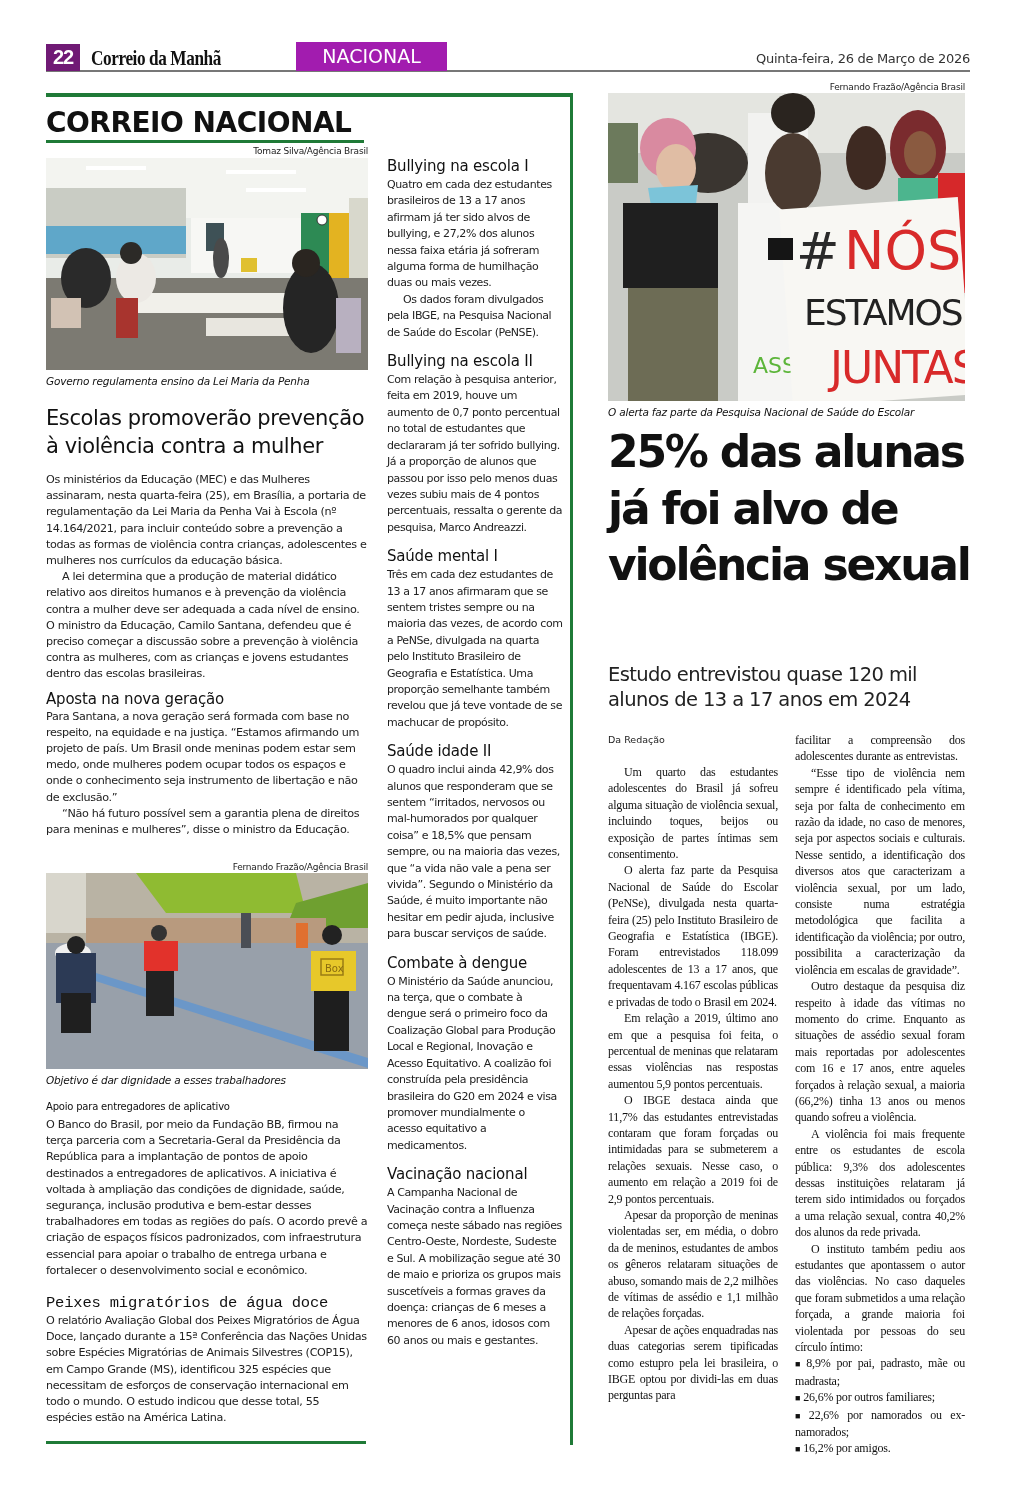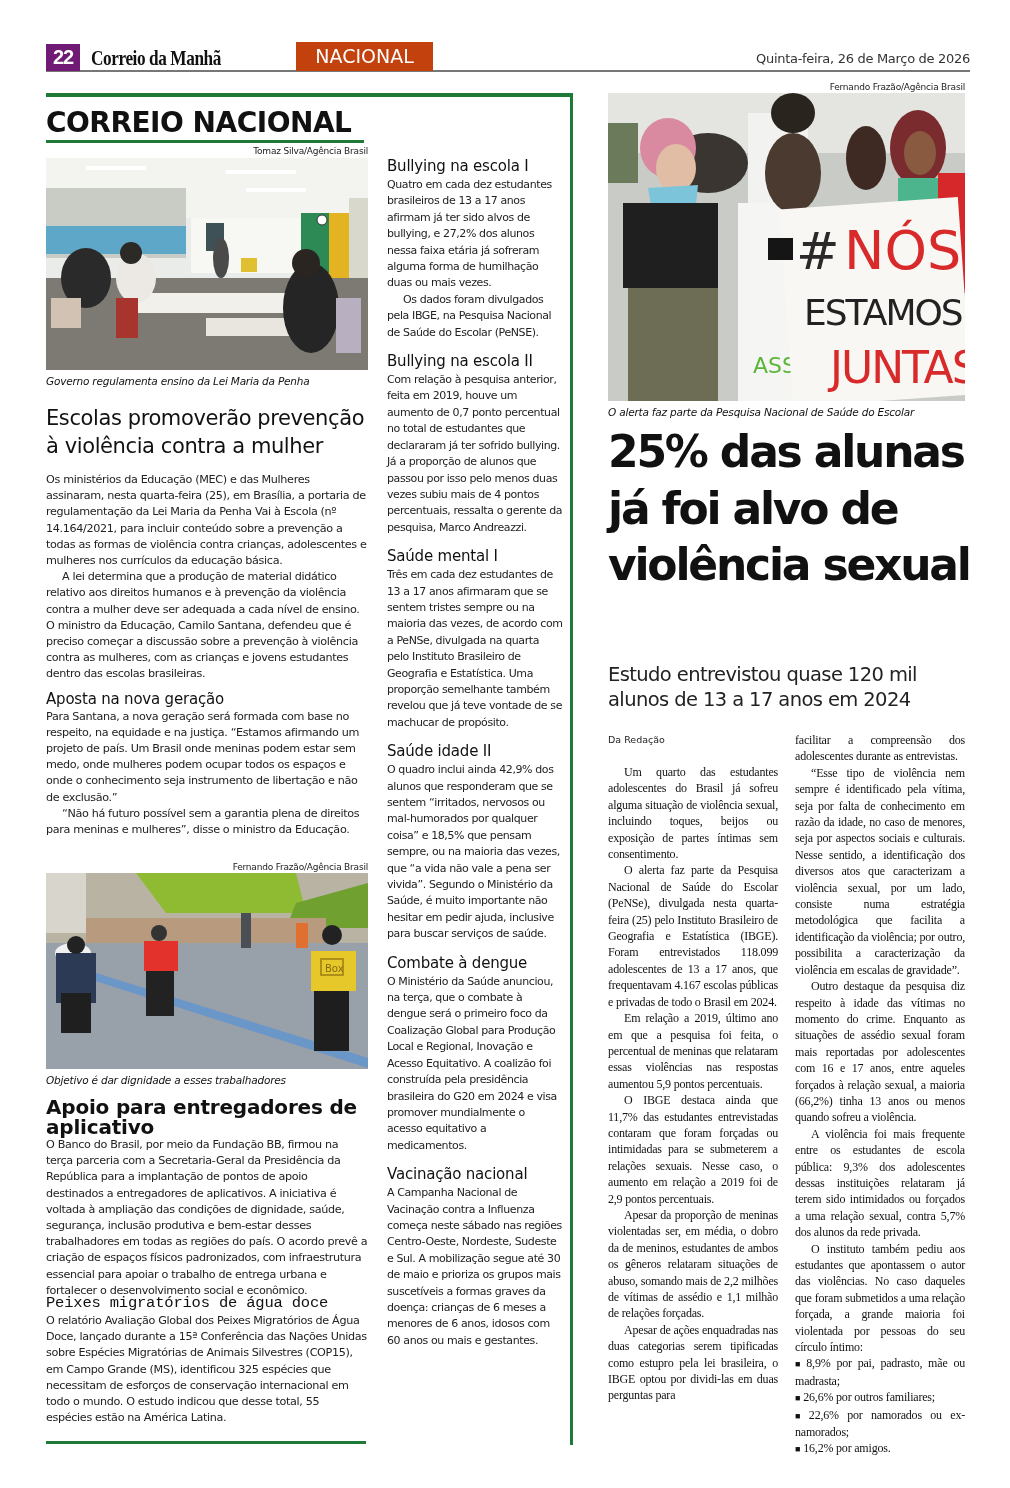--- a/index.html
+++ b/index.html
@@ -3,21 +3,21 @@
 <meta charset="utf-8">
 <style>
   * { box-sizing: border-box; margin: 0; padding: 0; }
   html, body { width: 1010px; height: 1488px; background: #fff; overflow: hidden; }
   body { position: relative; font-family: "DejaVu Sans", sans-serif; color: #1a1a1a; }
 
   
   .hdr { position: absolute; left: 46px; top: 44px; width: 924px; height: 28px; border-bottom: 2px solid #777; }
   .pgnum { position: absolute; left: 0; top: 0; width: 34px; height: 27px; background: #701a75; color: #fff; font: bold 20px "Liberation Sans", sans-serif; text-align: center; line-height: 27px; letter-spacing: -1px; }
   .paper { position: absolute; left: 45px; top: 2px; font: bold 21px "Liberation Serif", serif; letter-spacing: -0.5px; transform: scaleX(0.82); transform-origin: left; color: #111; }
-  .section { position: absolute; left: 250px; top: -2px; width: 137px; height: 29px; background: #c2410c; color: #fff; font: 19px "DejaVu Sans", sans-serif; text-align: center; line-height: 29px; }
+  .section { position: absolute; left: 250px; top: -2px; width: 151px; height: 29px; background: #a21caf; color: #fff; font: 19px "DejaVu Sans", sans-serif; text-align: center; line-height: 29px; }
   .date { position: absolute; right: 0; top: 7px; font: 13px "DejaVu Sans", sans-serif; color: #333; letter-spacing: -0.3px; }
 
   
   .box { position: absolute; left: 46px; top: 93px; width: 527px; height: 1352px; border-top: 4px solid #1f7a37; border-right: 3px solid #1f7a37; }
   .box-bottom { position: absolute; left: 46px; top: 1441px; width: 320px; height: 3px; background: #1f7a37; }
   .box-title { position: absolute; left: 46px; top: 106px; font: bold 28px "DejaVu Sans", sans-serif; letter-spacing: -0.5px; color: #111; }
   .title-rule { position: absolute; left: 46px; top: 140px; width: 318px; height: 3px; background: #1f7a37; }
 
   .credit { position: absolute; font: 9px "DejaVu Sans", sans-serif; color: #222; text-align: right; letter-spacing: -0.2px; }
   .caption { position: absolute; font: italic 10.5px "DejaVu Sans", sans-serif; color: #111; letter-spacing: -0.2px; }
@@ -125,21 +125,21 @@
     <text x="279" y="99" font-family="DejaVu Sans, sans-serif" font-size="10" fill="#8a6c10">Box</text>
     <circle cx="286" cy="62" r="10" fill="#222"></circle>
     <rect x="268" y="118" width="35" height="60" fill="#1e1e1e"></rect>
     <rect x="195" y="40" width="10" height="35" fill="#4a4e55"></rect>
     <rect x="250" y="50" width="12" height="25" fill="#e07030"></rect>
   </svg>
 </div>
 <div class="caption" style="left:46px;top:1074px;">Objetivo é dar dignidade a esses trabalhadores</div>
 
 <div class="col1" style="top:1097px;">
-  <div class="h3" style="font-size:20px;font-weight:bold;">Apoio para entregadores de aplicativo</div>
+  <div class="h3" style="font-size:10px;">Apoio para entregadores de aplicativo</div>
   <p class="txt">O Banco do Brasil, por meio da Fundação BB, firmou na terça parceria com a Secretaria-Geral da Presidência da República para a implantação de pontos de apoio destinados a entregadores de aplicativos. A iniciativa é voltada à ampliação das condições de dignidade, saúde, segurança, inclusão produtiva e bem-estar desses trabalhadores em todas as regiões do país. O acordo prevê a criação de espaços físicos padronizados, com infraestrutura essencial para apoiar o trabalho de entrega urbana e fortalecer o desenvolvimento social e econômico.</p>
 </div>
 
 <div class="col1" style="top:1293px;">
   <div class="h3" style="font-size:15.5px;font-family:Liberation Mono, monospace;">Peixes migratórios de água doce</div>
   <p class="txt">O relatório Avaliação Global dos Peixes Migratórios de Água Doce, lançado durante a 15ª Conferência das Nações Unidas sobre Espécies Migratórias de Animais Silvestres (COP15), em Campo Grande (MS), identificou 325 espécies que necessitam de esforços de conservação internacional em todo o mundo. O estudo indicou que desse total, 55 espécies estão na América Latina.</p>
 </div>
 
 <div class="col2" style="top:156px;">
   <div class="blk">
@@ -211,19 +211,19 @@
   <p>Em relação a 2019, último ano em que a pesquisa foi feita, o percentual de meninas que relataram essas violências nas respostas aumentou 5,9 pontos percentuais.</p>
   <p>O IBGE destaca ainda que 11,7% das estudantes entrevistadas contaram que foram forçadas ou intimidadas para se submeterem a relações sexuais. Nesse caso, o aumento em relação a 2019 foi de 2,9 pontos percentuais.</p>
   <p>Apesar da proporção de meninas violentadas ser, em média, o dobro da de meninos, estudantes de ambos os gêneros relataram situações de abuso, somando mais de 2,2 milhões de vítimas de assédio e 1,1 milhão de relações forçadas.</p>
   <p>Apesar de ações enquadradas nas duas categorias serem tipificadas como estupro pela lei brasileira, o IBGE optou por dividi-las em duas perguntas para</p>
 </div>
 
 <div class="sc" style="left:795px;top:732px;">
   <p class="noind">facilitar a compreensão dos adolescentes durante as entrevistas.</p>
   <p>“Esse tipo de violência nem sempre é identificado pela vítima, seja por falta de conhecimento em razão da idade, no caso de menores, seja por aspectos sociais e culturais. Nesse sentido, a identificação dos diversos atos que caracterizam a violência sexual, por um lado, consiste numa estratégia metodológica que facilita a identificação da violência; por outro, possibilita a caracterização da violência em escalas de gravidade”.</p>
   <p>Outro destaque da pesquisa diz respeito à idade das vítimas no momento do crime. Enquanto as situações de assédio sexual foram mais reportadas por adolescentes com 16 e 17 anos, entre aqueles forçados à relação sexual, a maioria (66,2%) tinha 13 anos ou menos quando sofreu a violência.</p>
-  <p>A violência foi mais frequente entre os estudantes de escola pública: 9,3% dos adolescentes dessas instituições relataram já terem sido intimidados ou forçados a uma relação sexual, contra 5,7% dos alunos da rede privada.</p>
+  <p>A violência foi mais frequente entre os estudantes de escola pública: 9,3% dos adolescentes dessas instituições relataram já terem sido intimidados ou forçados a uma relação sexual, contra 40,2% dos alunos da rede privada.</p>
   <p>O instituto também pediu aos estudantes que apontassem o autor das violências. No caso daqueles que foram submetidos a uma relação forçada, a grande maioria foi violentada por pessoas do seu círculo íntimo:</p>
   <p class="noind bullet">8,9% por pai, padrasto, mãe ou madrasta;</p>
   <p class="noind bullet">26,6% por outros familiares;</p>
   <p class="noind bullet">22,6% por namorados ou ex-namorados;</p>
   <p class="noind bullet">16,2% por amigos.</p>
 </div>
 
 </body></html>

